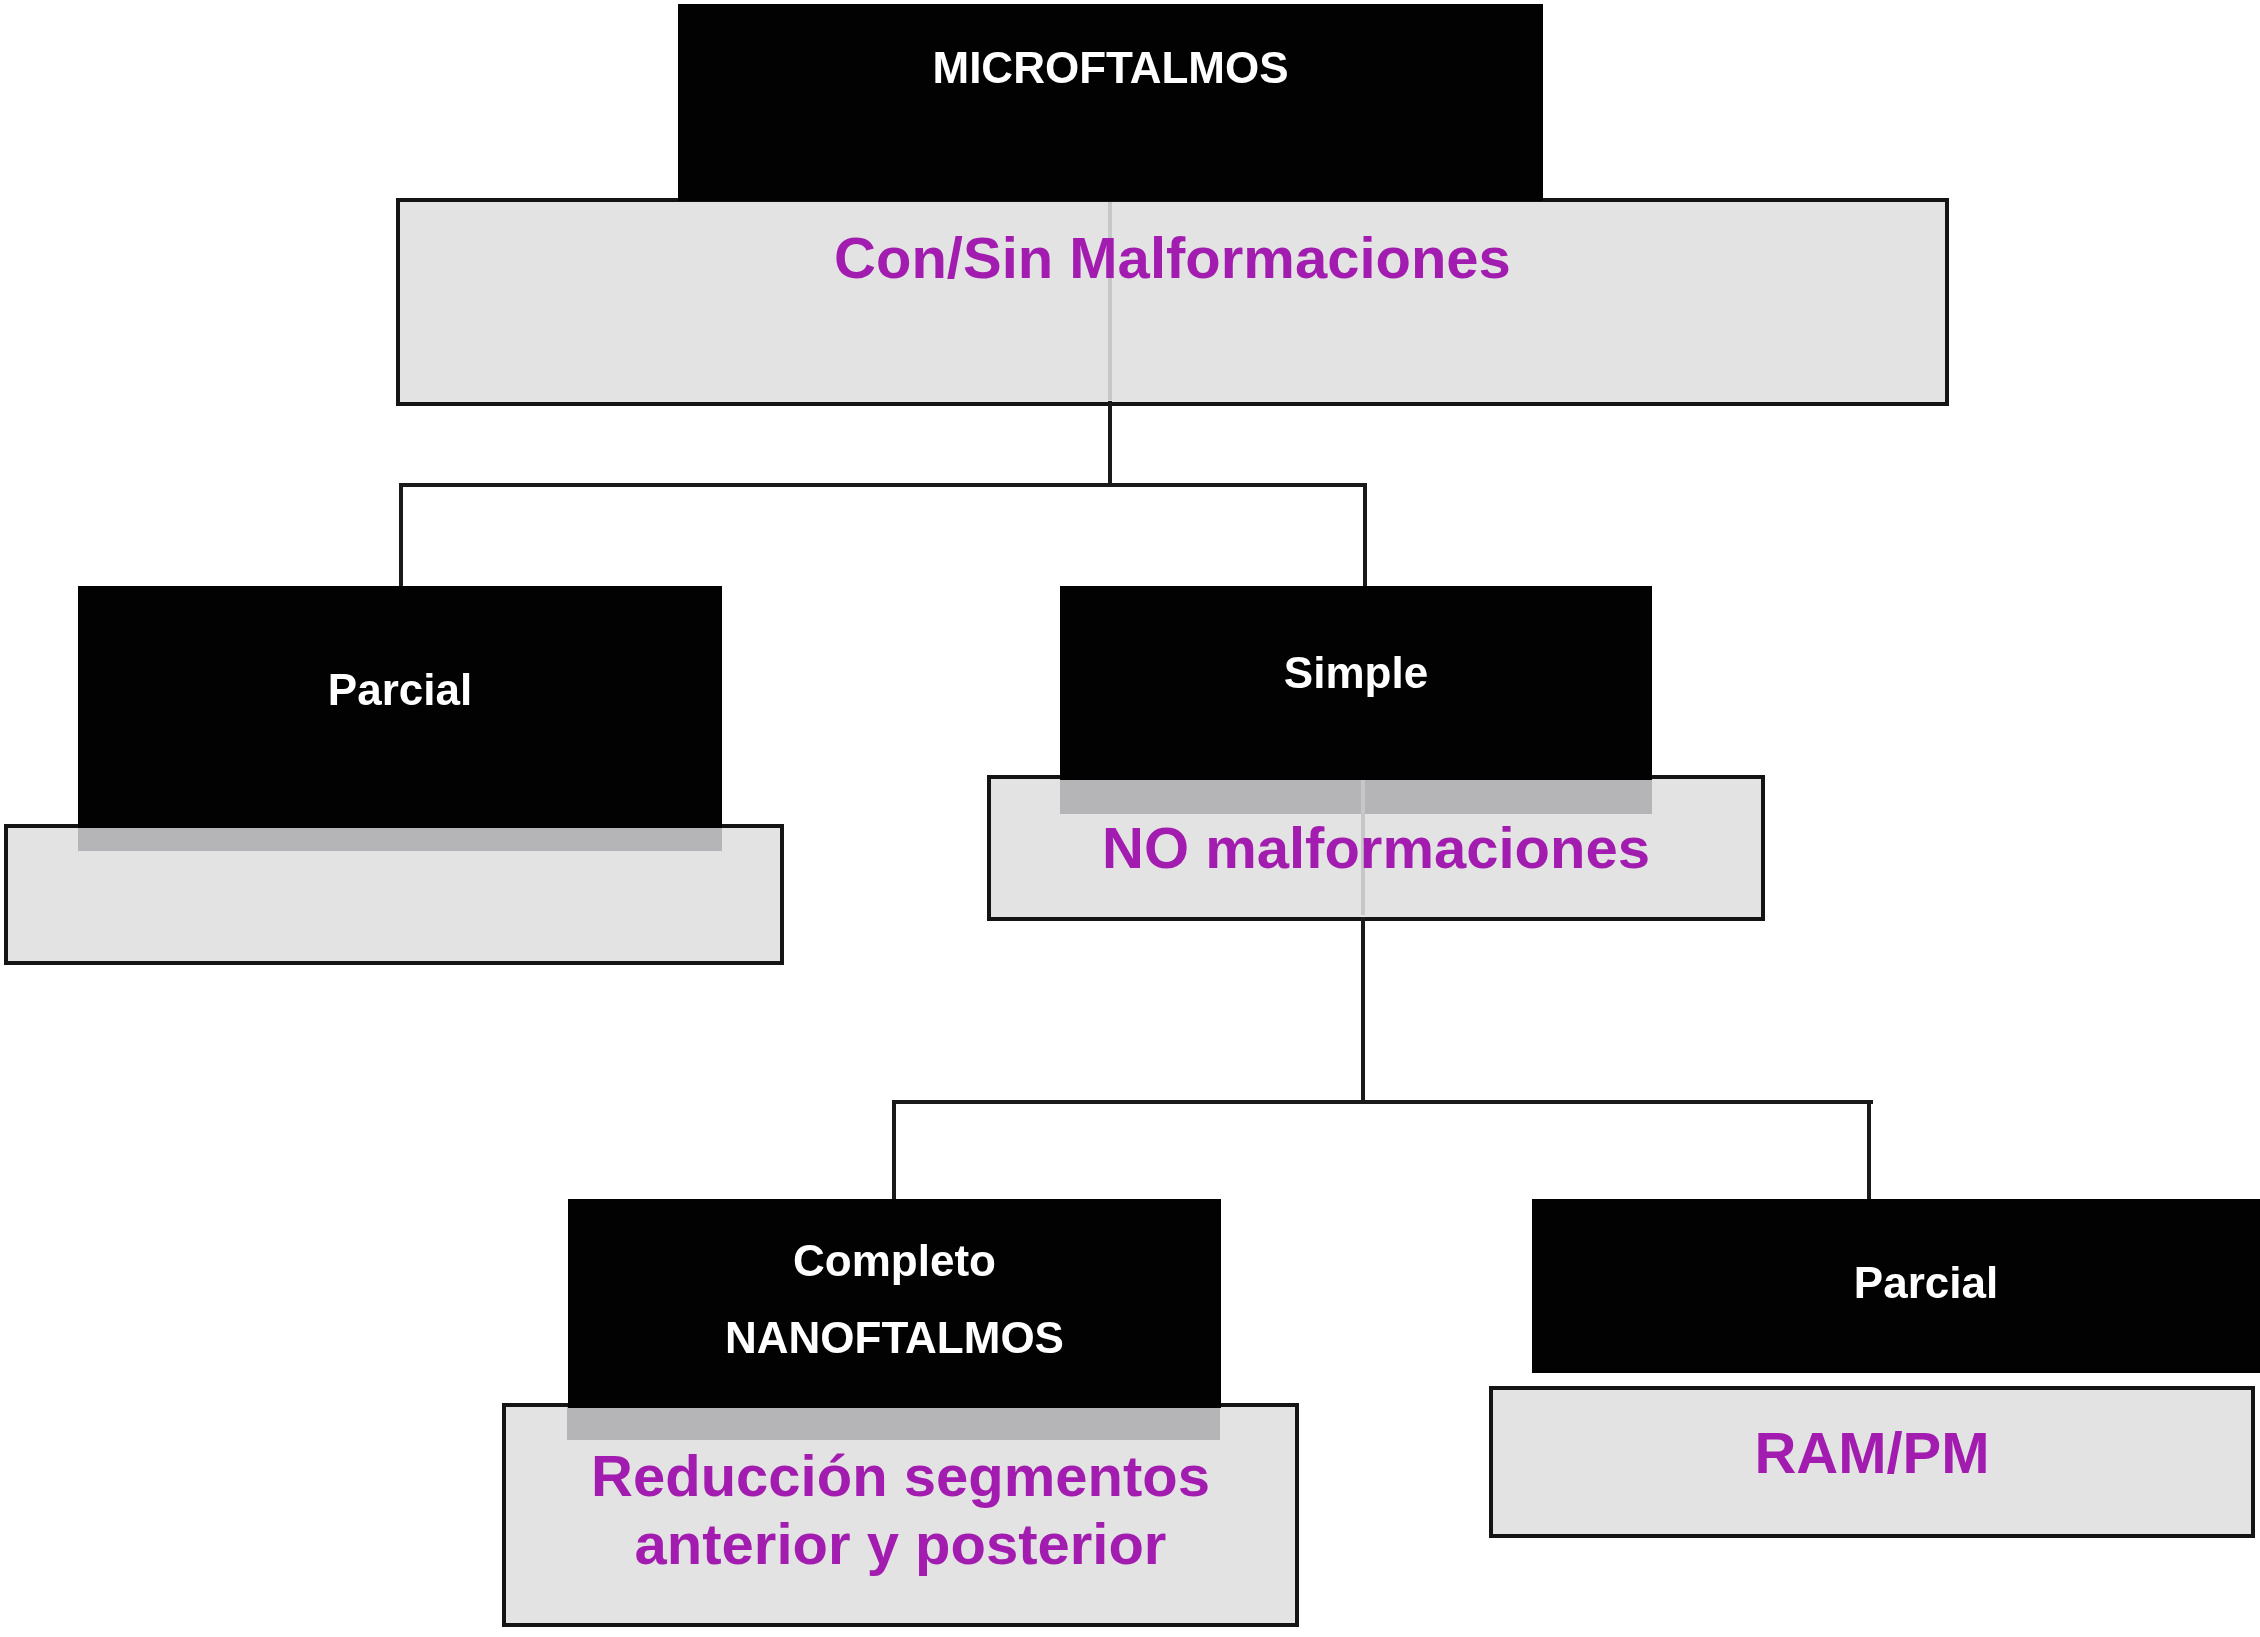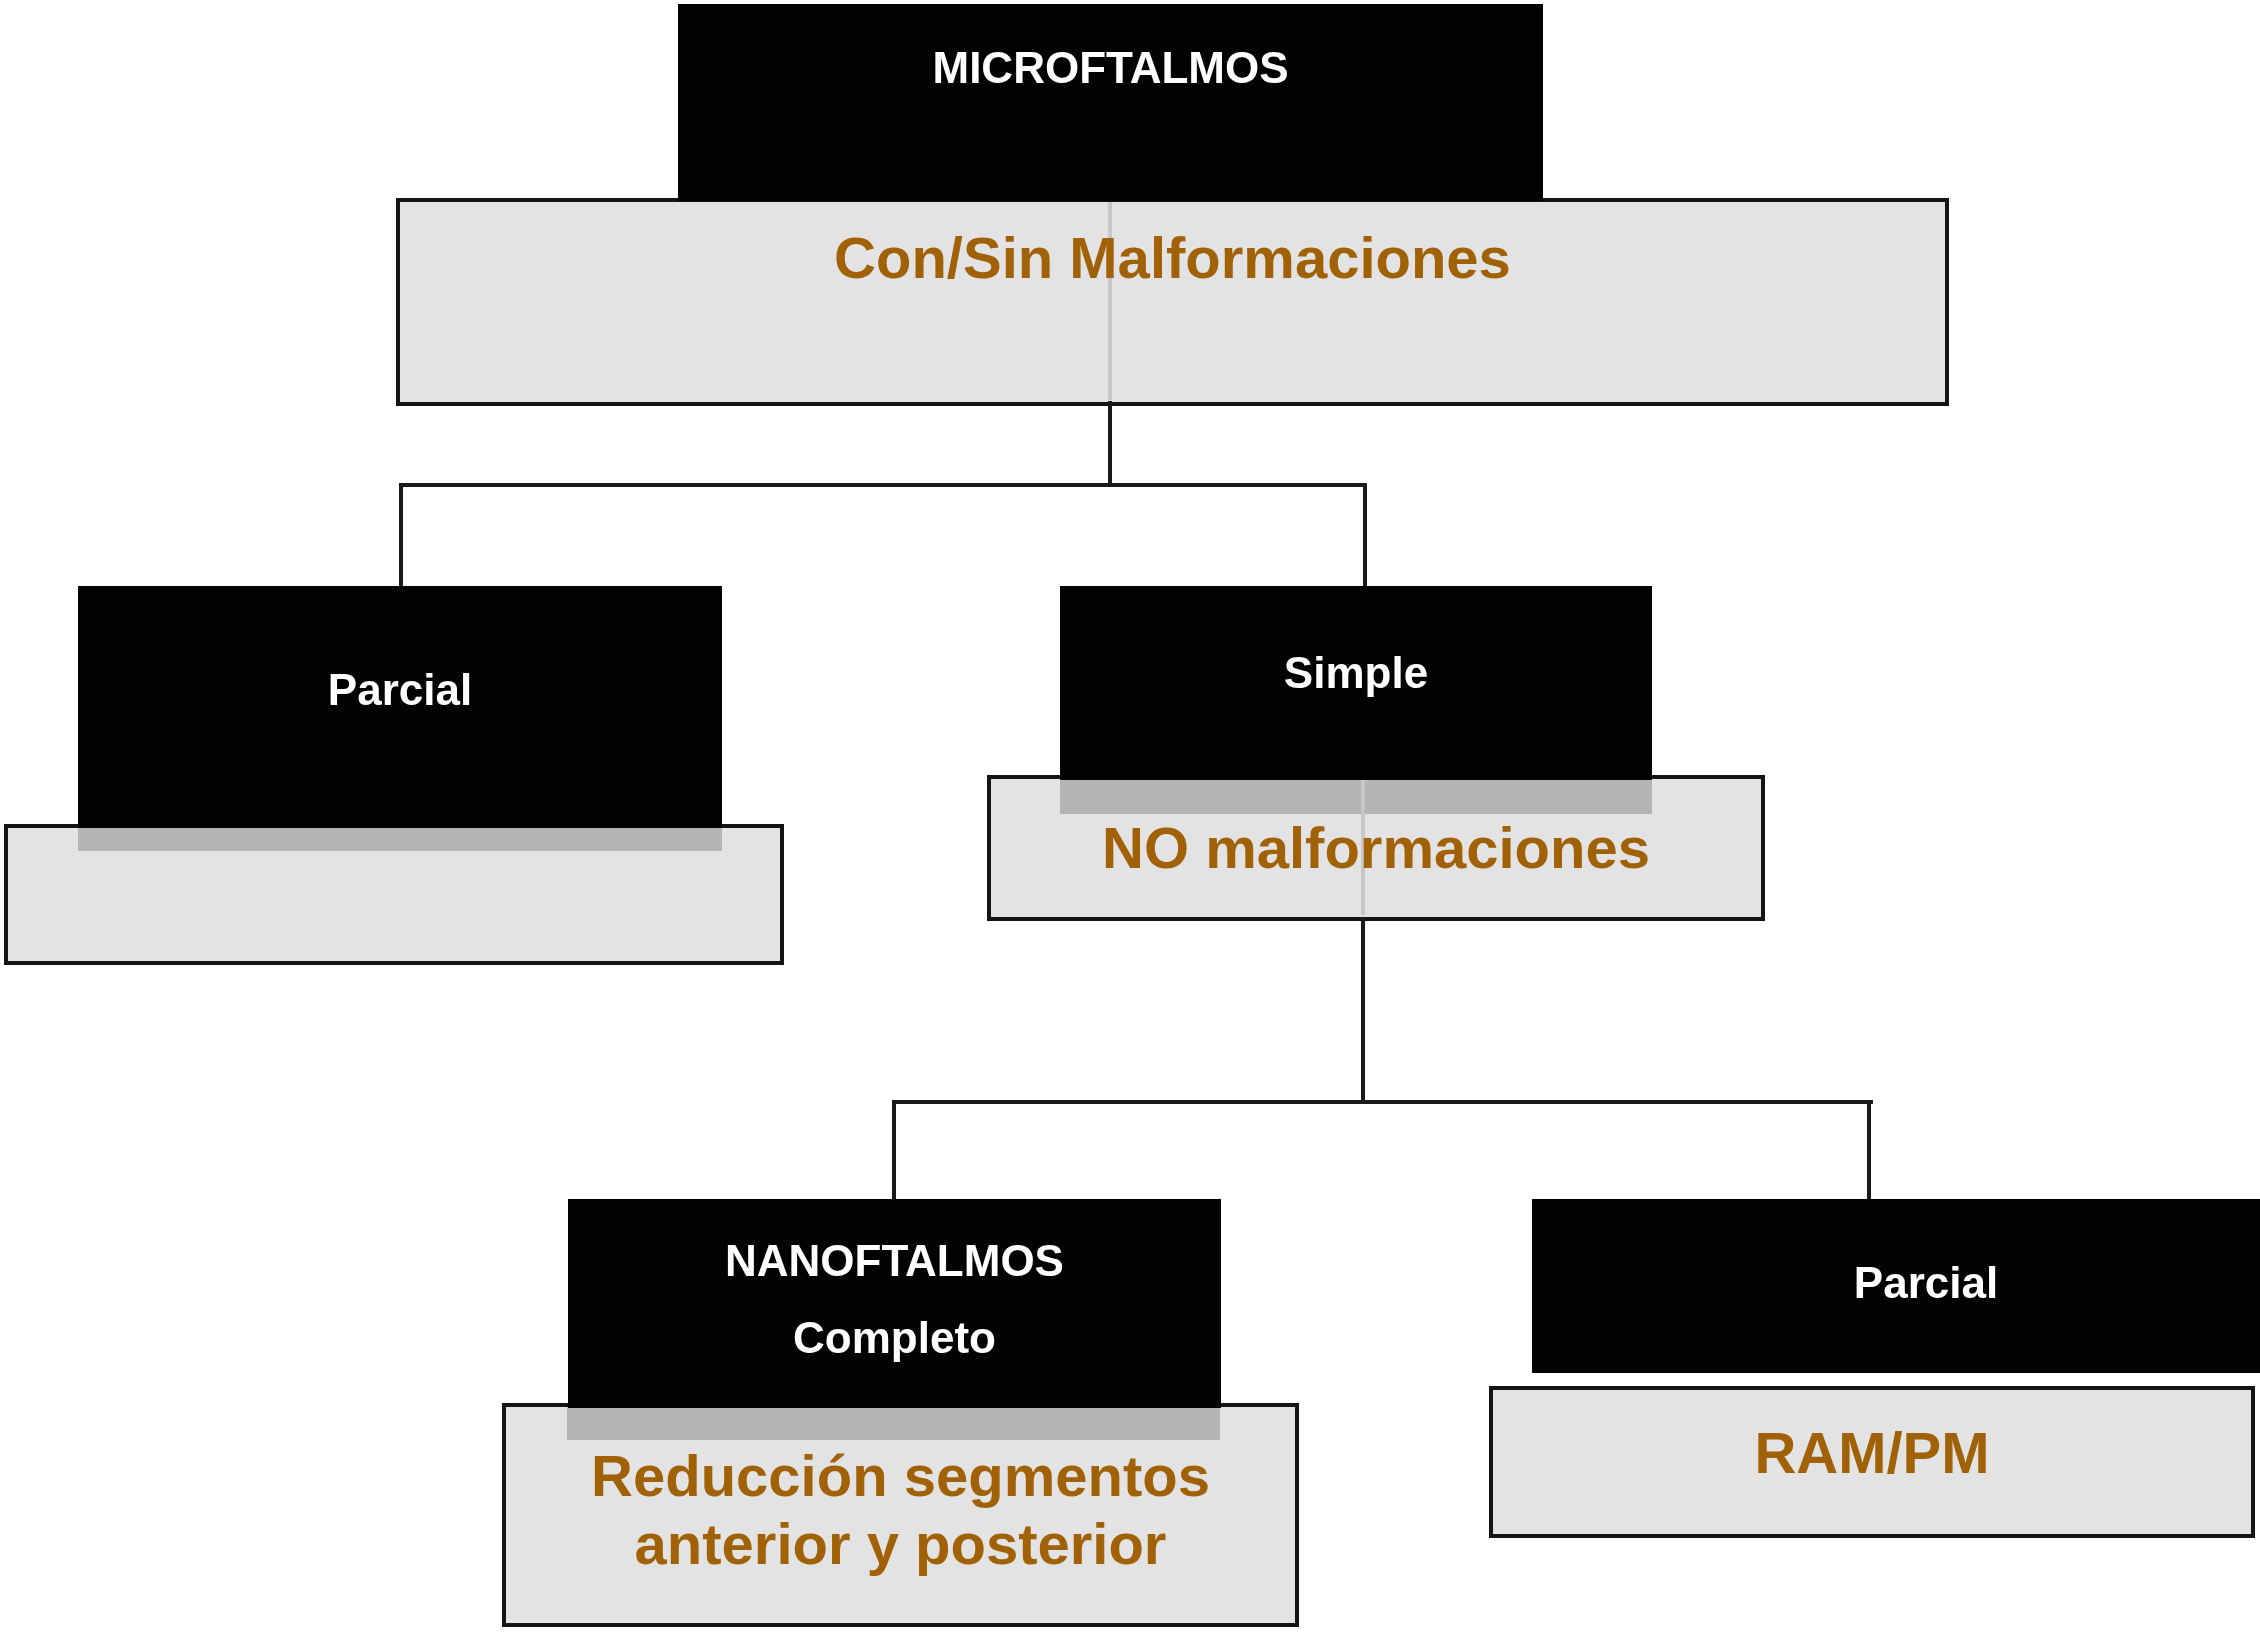--- a/index.html
+++ b/index.html
@@ -19,21 +19,21 @@
     font-weight: bold;
     font-size: 44px;
     text-align: center;
     z-index: 3;
   }
   .gnode {
     position: absolute;
     box-sizing: border-box;
     background: #e3e3e4;
     border: 4.8px solid #141414;
-    color: #a16207;
+    color: #a21caf;
     font-weight: bold;
     font-size: 58px;
     text-align: center;
     z-index: 1;
   }
   .gnode .inner { position: relative; width: 100%; height: 100%; }
   .band {
     position: absolute;
     background: #b5b5b7;
     z-index: 1;
@@ -138,22 +138,22 @@
   <div class="gnode" id="g4">
     <div class="inner">
       <div class="band"></div>
       <div class="txt">
         <div>Reducción segmentos</div>
         <div>anterior y posterior</div>
       </div>
     </div>
   </div>
   <div class="bnode" id="b4">
+    <div>Completo</div>
     <div>NANOFTALMOS</div>
-    <div>Completo</div>
   </div>
 
   <div class="gnode" id="g5">
     <div class="inner">
       <div class="txt">
         <div>RAM/PM</div>
       </div>
     </div>
   </div>
   <div class="bnode" id="b5">

